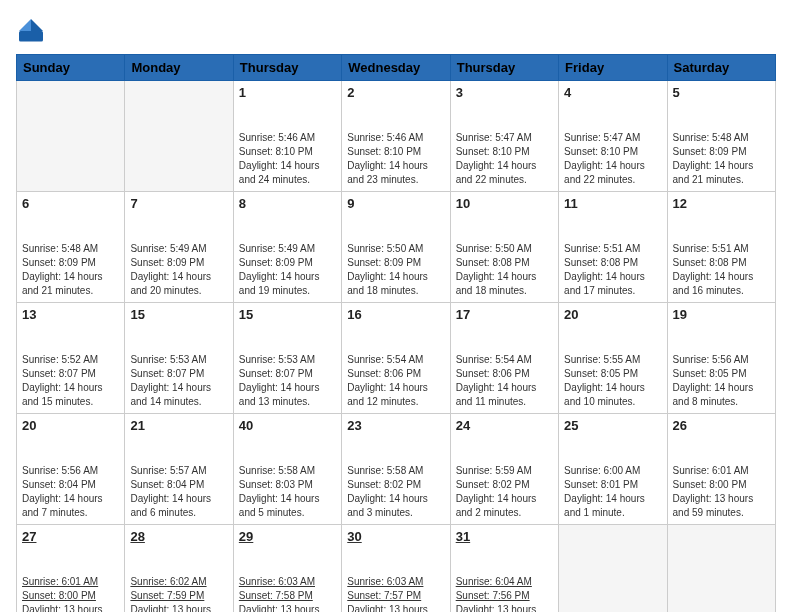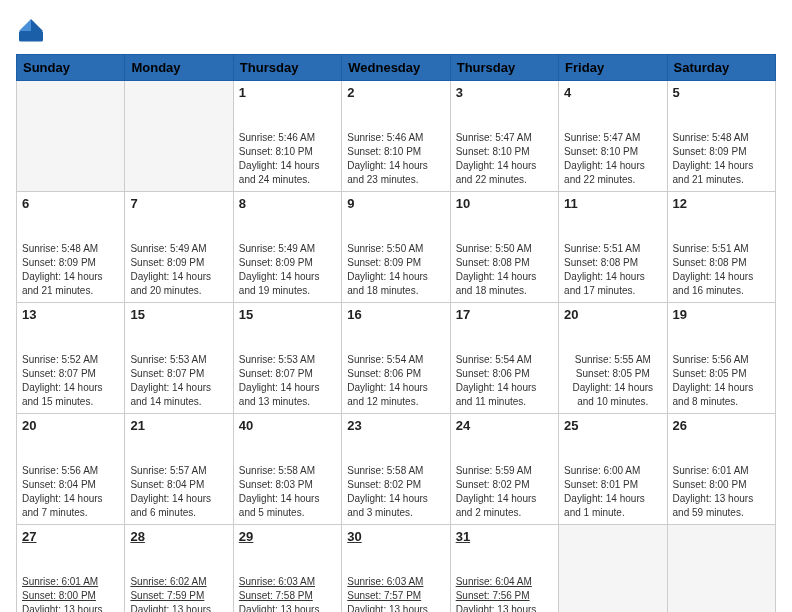--- a/index.html
+++ b/index.html
@@ -244,21 +244,21 @@
         </td>
         <td>
           <div class="day-number">17</div>
           <div class="day-info" style="white-space: pre-line;">Sunrise: 5:54 AM
 Sunset: 8:06 PM
 Daylight: 14 hours
 and 11 minutes.</div>
         </td>
         <td>
           <div class="day-number">20</div>
-          <div class="day-info" style="white-space: pre-line; text-align: center;">Sunrise: 5:55 AM
+          <div class="day-info" style="white-space: pre-line;">Sunrise: 5:55 AM
 Sunset: 8:05 PM
 Daylight: 14 hours
 and 10 minutes.</div>
         </td>
         <td>
           <div class="day-number">19</div>
           <div class="day-info" style="white-space: pre-line;">Sunrise: 5:56 AM
 Sunset: 8:05 PM
 Daylight: 14 hours
 and 8 minutes.</div>

